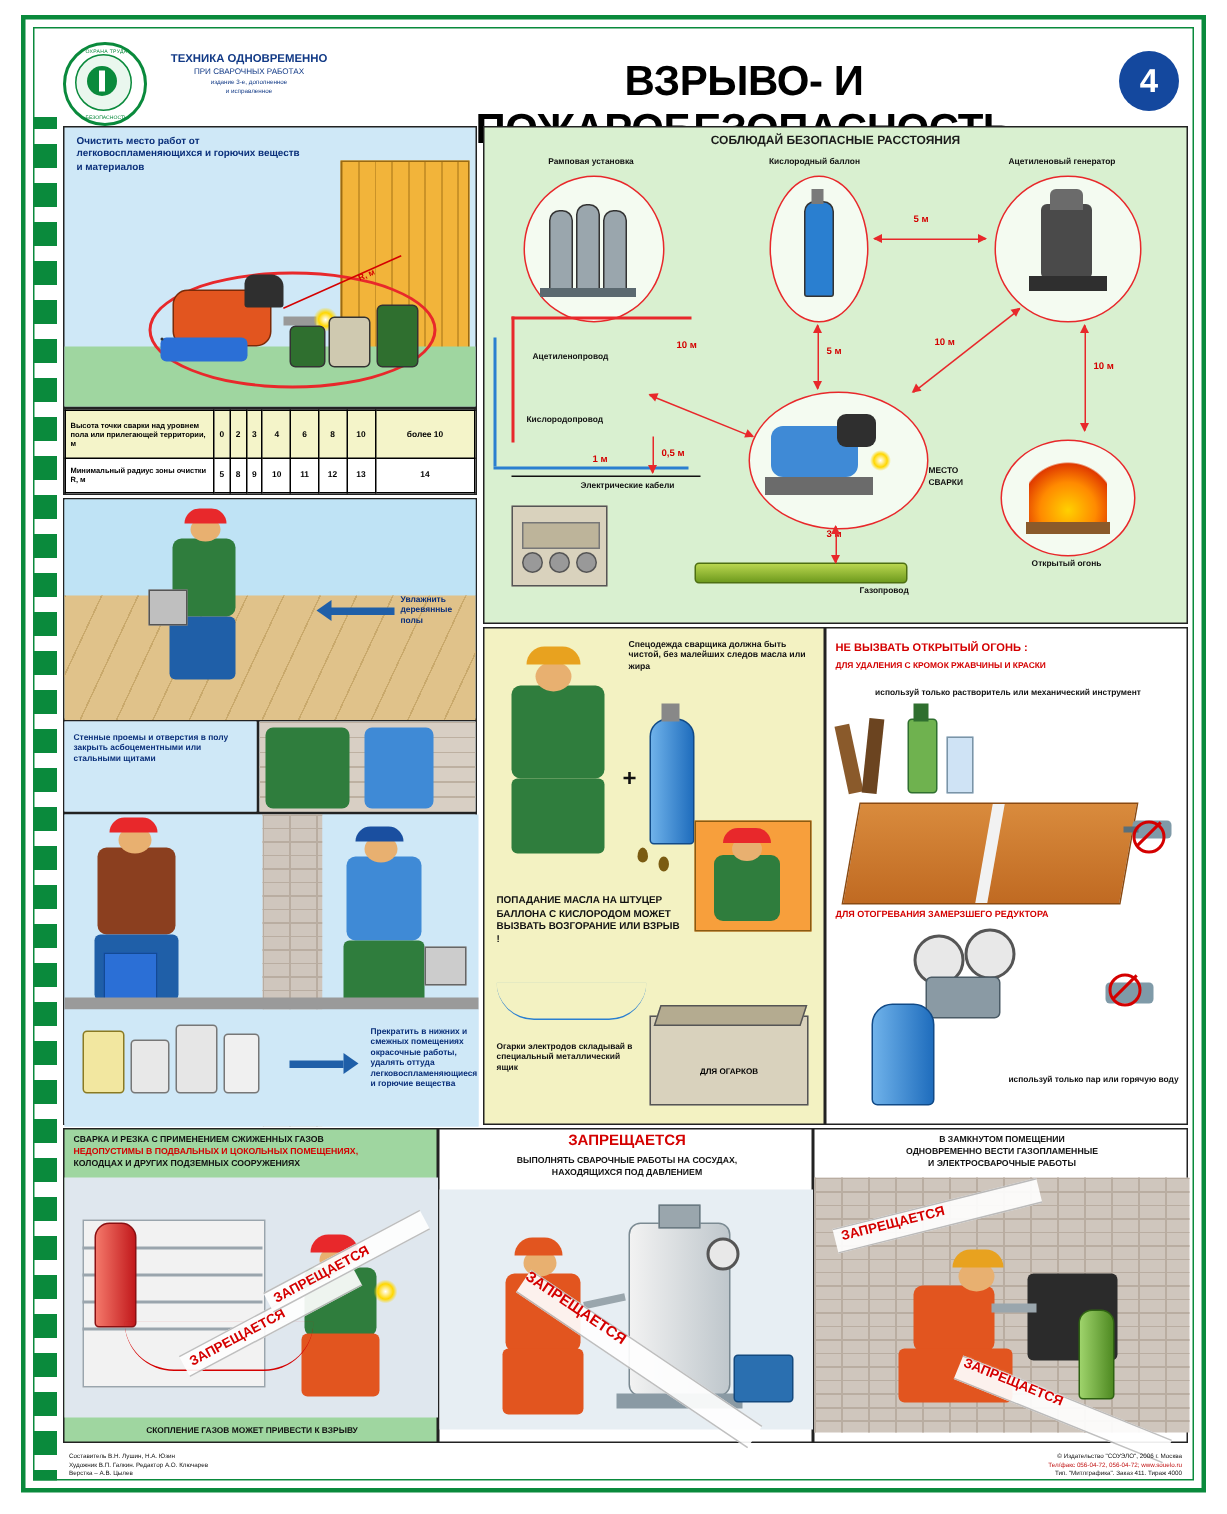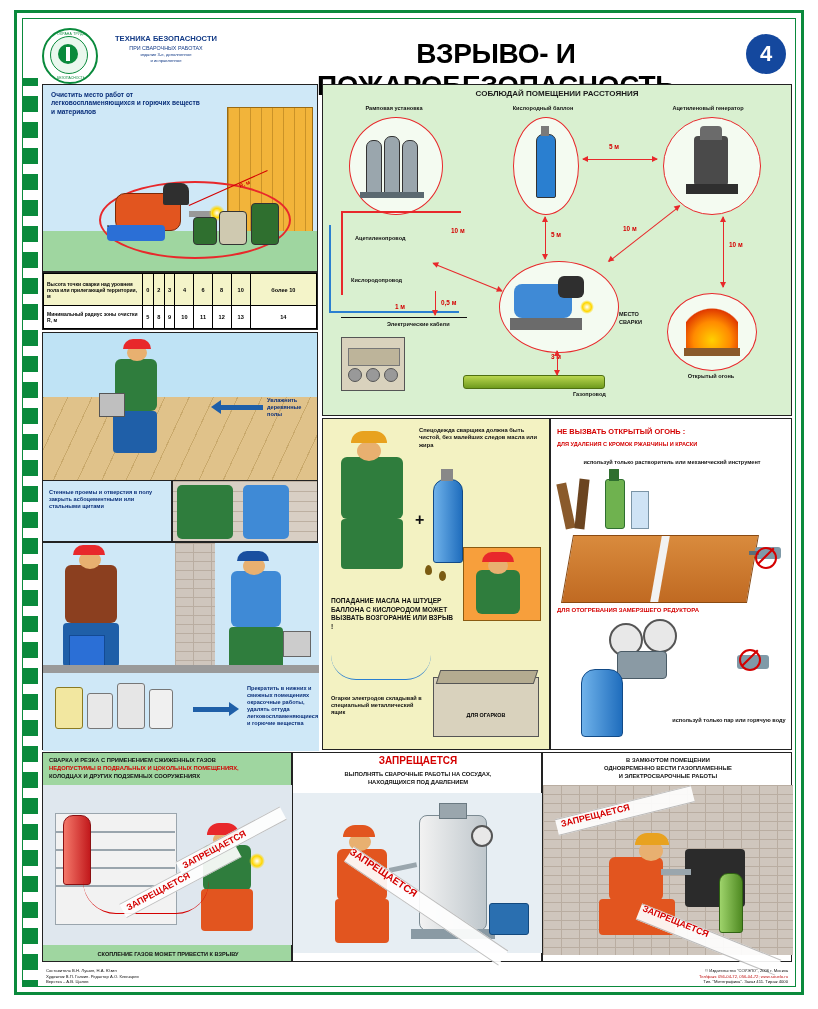--- a/index.html
+++ b/index.html
@@ -129,21 +129,21 @@
   <div class="frame-inner"></div>
 
   <div class="header">
     <div class="logo">
       <div class="ring"></div>
       <div class="mark"></div>
       <div class="logo-top-text">ОХРАНА ТРУДА</div>
       <div class="logo-bot-text">БЕЗОПАСНОСТЬ</div>
     </div>
     <div class="series">
-      <div class="l1">ТЕХНИКА БЕЗОПАСНОСТИ</div>
+      <div class="l1">ТЕХНИКА ОДНОВРЕМЕННО</div>
       <div class="l2">ПРИ СВАРОЧНЫХ РАБОТАХ</div>
       <div class="l3">издание 3-е, дополненное</div>
       <div class="l3">и исправленное</div>
     </div>
     <div class="title">ВЗРЫВО- И ПОЖАРОБЕЗОПАСНОСТЬ</div>
     <div class="numcircle">4</div>
   </div>
 
   <div class="panel" id="p-clean">
     <div class="cap">Очистить место работ от легковоспламеняющихся и горючих веществ и материалов</div>
@@ -251,21 +251,21 @@
     <div style="position:absolute;left:44px;top:150px;width:24px;height:34px;background:#e8e8e8;border:1px solid #777;border-radius:3px;"></div>
     <div style="position:absolute;left:74px;top:140px;width:26px;height:44px;background:#e6e6e6;border:1px solid #777;border-radius:3px;"></div>
     <div style="position:absolute;left:106px;top:146px;width:22px;height:38px;background:#f0f0f0;border:1px solid #777;border-radius:3px;"></div>
 
     <div style="position:absolute;left:150px;top:164px;width:36px;height:5px;background:#1f5fa8;"></div>
     <div style="position:absolute;left:186px;top:159px;width:0;height:0;border-left:10px solid #1f5fa8;border-top:7px solid transparent;border-bottom:7px solid transparent;"></div>
     <div class="bluebar-note" style="left:204px;top:142px;width:68px;">Прекратить в нижних и смежных помещениях окрасочные работы, удалять оттуда легковоспламеняющиеся и горючие вещества</div>
   </div>
 
   <div class="panel" id="p-dist">
-    <div class="hdr">СОБЛЮДАЙ ПОМЕЩЕНИИ РАССТОЯНИЯ</div>
+    <div class="hdr">СОБЛЮДАЙ БЕЗОПАСНЫЕ РАССТОЯНИЯ</div>
 
     <div class="eq-label" style="left:16px;top:20px;width:110px;">Рамповая установка</div>
     <div class="eq-label" style="left:168px;top:20px;width:104px;">Кислородный баллон</div>
     <div class="eq-label" style="left:320px;top:20px;width:130px;">Ацетиленовый генератор</div>
 
     <div class="circ" style="left:26px;top:32px;width:92px;height:96px;">
       <div class="cyl" style="left:16px;top:22px;width:14px;height:52px;background:#9aa6ad;"></div>
       <div class="cyl" style="left:34px;top:18px;width:14px;height:56px;background:#9aa6ad;"></div>
       <div class="cyl" style="left:52px;top:22px;width:14px;height:52px;background:#9aa6ad;"></div>
       <div style="position:absolute;left:10px;top:74px;width:64px;height:6px;background:#5b6970;"></div>

